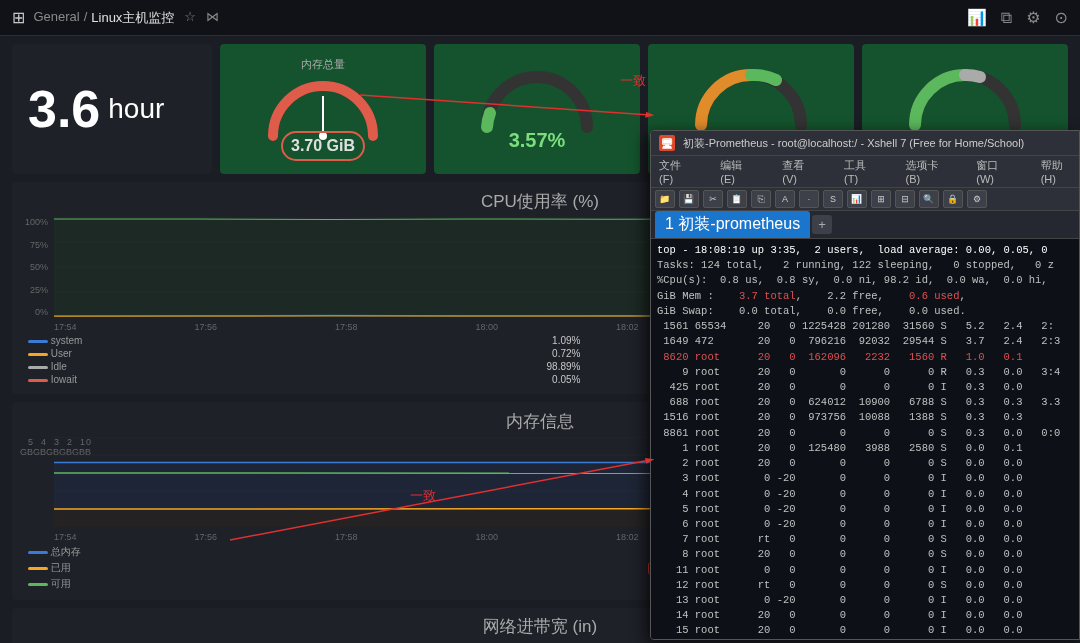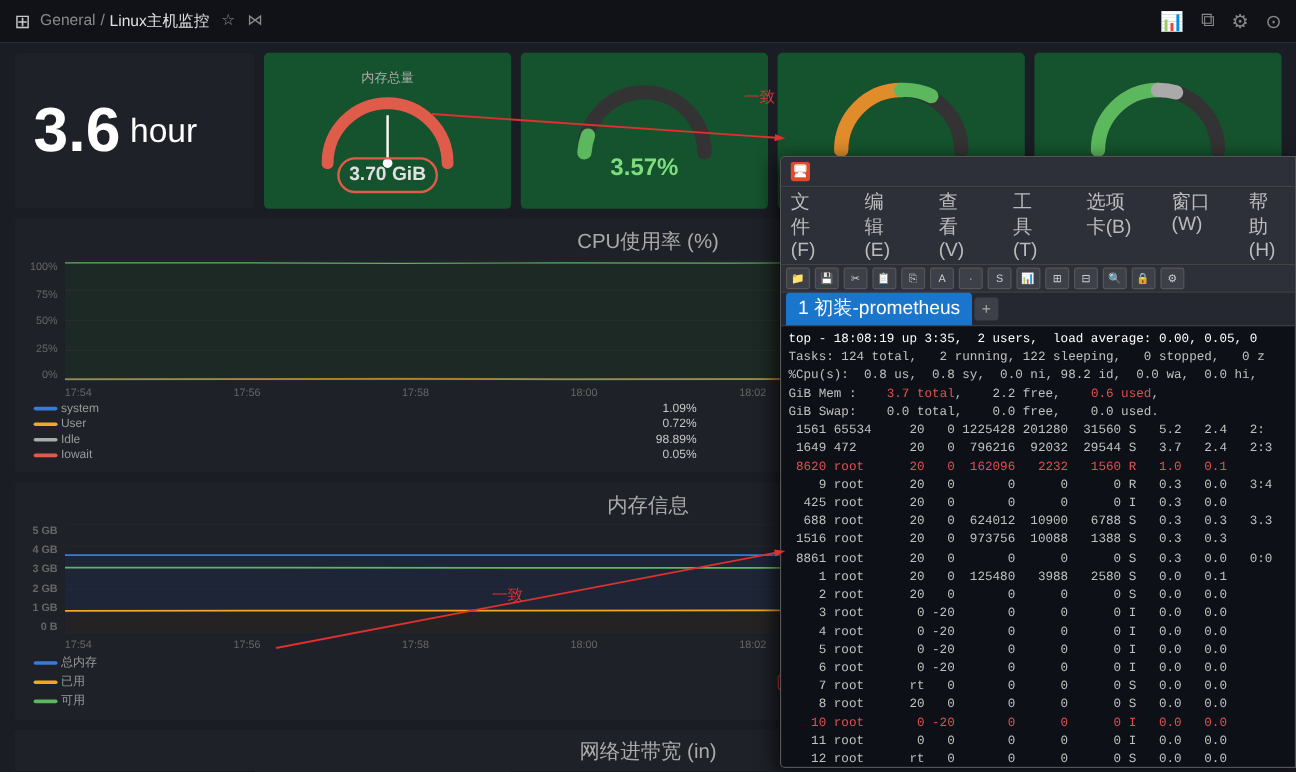--- a/index.html
+++ b/index.html
@@ -180,21 +180,21 @@
       justify-content: center;
       font-size: 10px;
       color: white;
       font-weight: bold;
     }
     .xshell-menubar {
       background: #2d3038;
       padding: 2px 8px;
       display: flex;
       gap: 32px;
-      font-size: 16px;
+      font-size: 11px;
       color: #bbb;
       border-bottom: 1px solid #444;
     }
     .xshell-toolbar {
       background: #2d3038;
       padding: 2px 4px;
       display: flex;
       align-items: center;
       gap: 4px;
       border-bottom: 1px solid #444;
@@ -406,21 +406,21 @@
               <td class="val">0.03%</td>
               <td class="val">0.02%</td>
         </tr>
       </tbody>
         </table>
     </div>
 
     <div class="chart-section">
       <div class="section-title">内存信息</div>
       <div style="display:flex; gap:4px;">
-        <div style="display:flex; flex-direction:column; justify-content:space-between; width:30px; font-size:9px; color:#666; height:90px; text-align:right; padding-right:2px;font-weight:bold;">
+        <div style="display:flex; flex-direction:row; justify-content:space-between; width:30px; font-size:9px; color:#666; height:90px; text-align:right; padding-right:2px;">
           <span>5 GB</span>
             <span>4 GB</span>
             <span>3 GB</span>
             <span>2 GB</span>
             <span>1 GB</span>
             <span>0 B</span>
         </div>
         <div style="flex:1;">
           <svg width="100%" height="90px" viewBox="0 0 580 90" preserveAspectRatio="none">
 
@@ -483,20 +483,21 @@
 
   </div>
 </div>
 
 <div class="xshell-overlay">
 
   <div class="xshell-titlebar">
     <div class="xshell-icon">
       <span>🖥</span>
     </div>
+    <span style="font-size:11px;">初装-Prometheus - root@localhost:/ - Xshell 7 (Free for Home/School)</span>
   </div>
 
   <div class="xshell-menubar">
     <span>文件(F)</span>
     <span>编辑(E)</span>
     <span>查看(V)</span>
     <span>工具(T)</span>
     <span>选项卡(B)</span>
     <span>窗口(W)</span>
     <span>帮助(H)</span>
@@ -540,21 +541,20 @@
     <div class="line"> 1516 root      20   0  973756  10088   1388 S   0.3   0.3</div>
     <div class="line"> 8861 root      20   0       0      0      0 S   0.3   0.0   0:0</div>
     <div class="line">    1 root      20   0  125480   3988   2580 S   0.0   0.1</div>
     <div class="line">    2 root      20   0       0      0      0 S   0.0   0.0</div>
     <div class="line">    3 root       0 -20       0      0      0 I   0.0   0.0</div>
     <div class="line">    4 root       0 -20       0      0      0 I   0.0   0.0</div>
     <div class="line">    5 root       0 -20       0      0      0 I   0.0   0.0</div>
     <div class="line">    6 root       0 -20       0      0      0 I   0.0   0.0</div>
     <div class="line">    7 root      rt   0       0      0      0 S   0.0   0.0</div>
     <div class="line">    8 root      20   0       0      0      0 S   0.0   0.0</div>
-    <div class="line red">   10 root       0 -20       0      0      0 I   0.0   0.0</div>
     <div class="line">   11 root       0   0       0      0      0 I   0.0   0.0</div>
     <div class="line">   12 root      rt   0       0      0      0 S   0.0   0.0</div>
     <div class="line">   13 root       0 -20       0      0      0 I   0.0   0.0</div>
     <div class="line">   14 root      20   0       0      0      0 I   0.0   0.0</div>
     <div class="line">   15 root      20   0       0      0      0 I   0.0   0.0</div>
 
   </div>
 </div>
 
 <svg class="overlay-svg" xmlns="http://www.w3.org/2000/svg">

